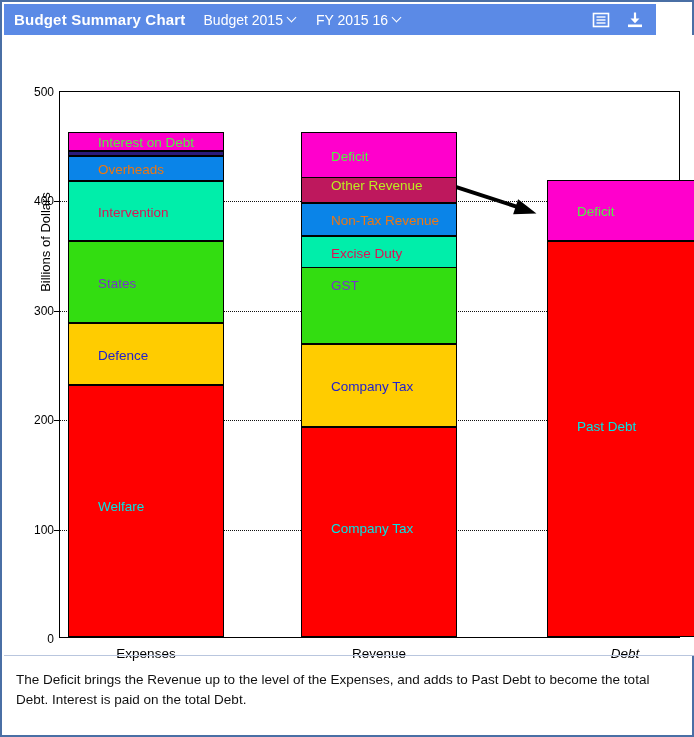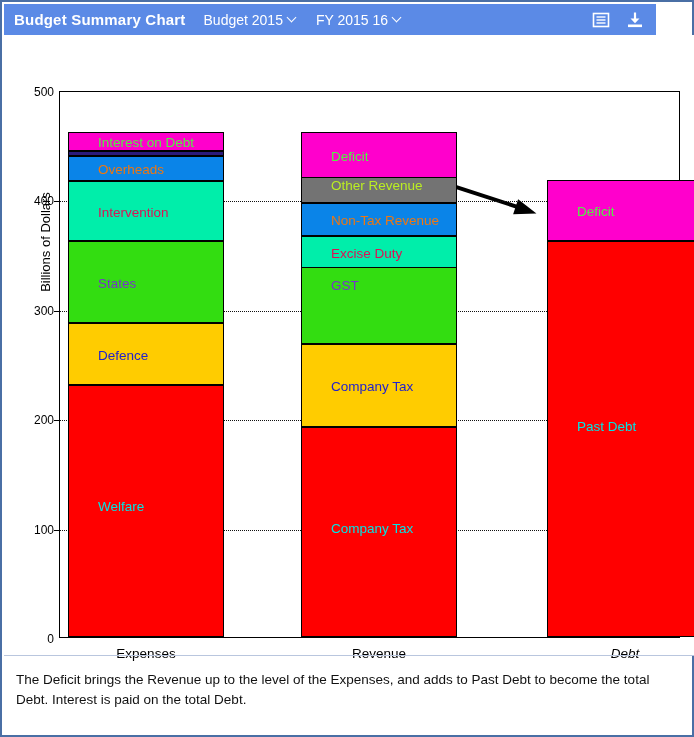--- a/index.html
+++ b/index.html
@@ -168,21 +168,21 @@
           </div>
           <div class="seg" style="bottom: 293.192px; height: 98px; background: rgb(51, 221, 17);">
             <span style="color: rgb(119, 51, 204); top: 31.743px;">GST</span>
           </div>
           <div class="seg" style="bottom: 368.678px; height: 32.82px; background: rgb(0, 238, 170);">
             <span style="color: rgb(221, 17, 85); top: 10.41px;">Excise Duty</span>
           </div>
           <div class="seg" style="bottom: 401.498px; height: 32.82px; background: rgb(10, 132, 232);">
             <span style="color: rgb(238, 119, 17); top: 10.41px;">Non-Tax Revenue</span>
           </div>
-          <div class="seg" style="bottom: 434.318px; height: 31px; background: #737373;">
+          <div class="seg" style="bottom: 434.318px; height: 31px; background: #be185d;">
             <span style="color: rgb(187, 238, 34); top: 6.581px;">Other Revenue</span>
           </div>
           <div class="seg" style="bottom: 459.48px; height: 45.948px; background: rgb(255, 0, 204);">
             <span style="color: rgb(85, 238, 68); top: 16.974px;">Deficit</span>
           </div>
           <div class="xlabel" style="left: 50%;">Revenue</div>
         </div>
         <div class="bar" style="left: 487px; width: 156px; height: 457.292px;">
           <div class="seg" style="bottom: 0px; height: 396.028px; background: rgb(255, 0, 0);">
             <span style="color: rgb(0, 229, 229); top: 178.213px;">Past Debt</span>

